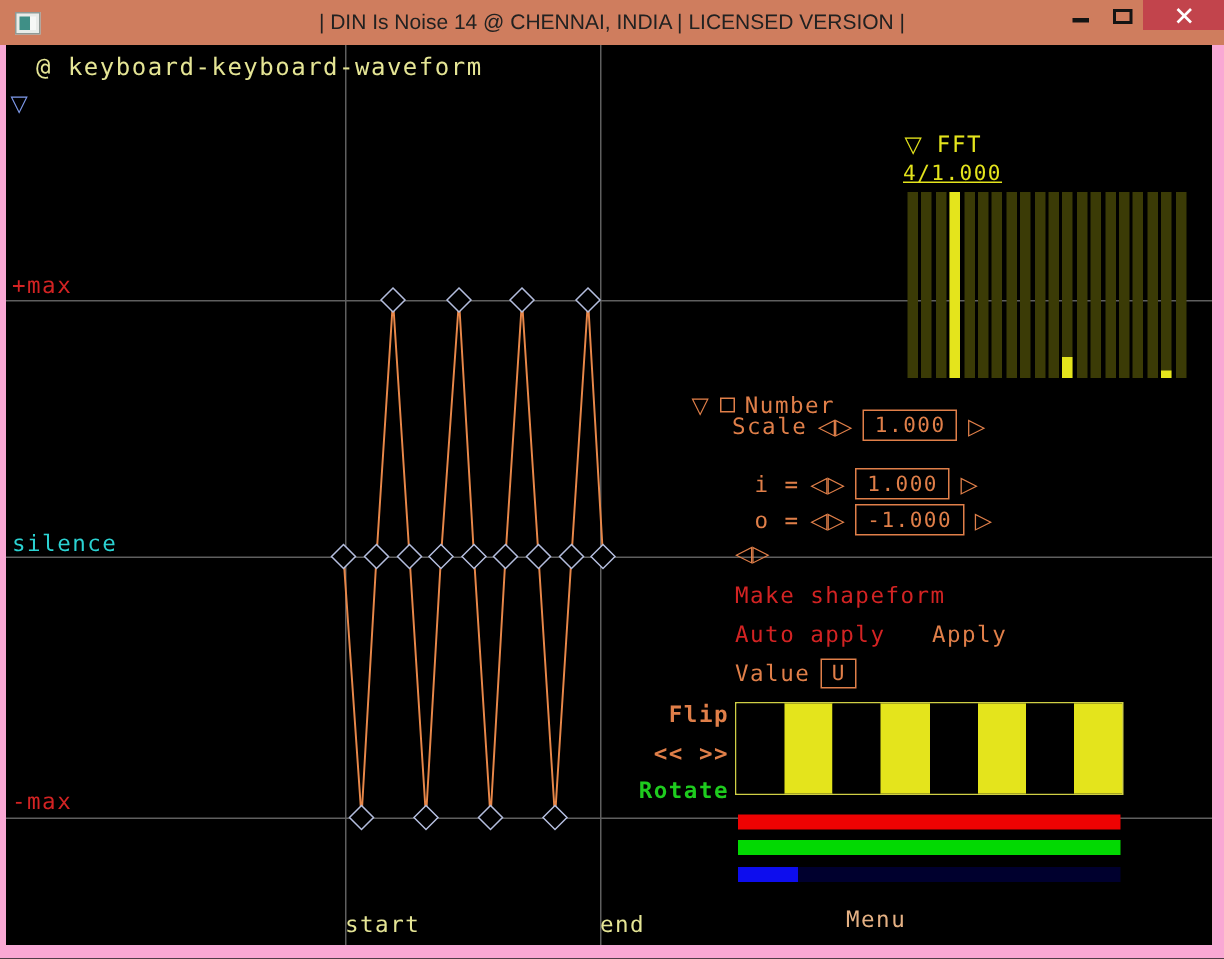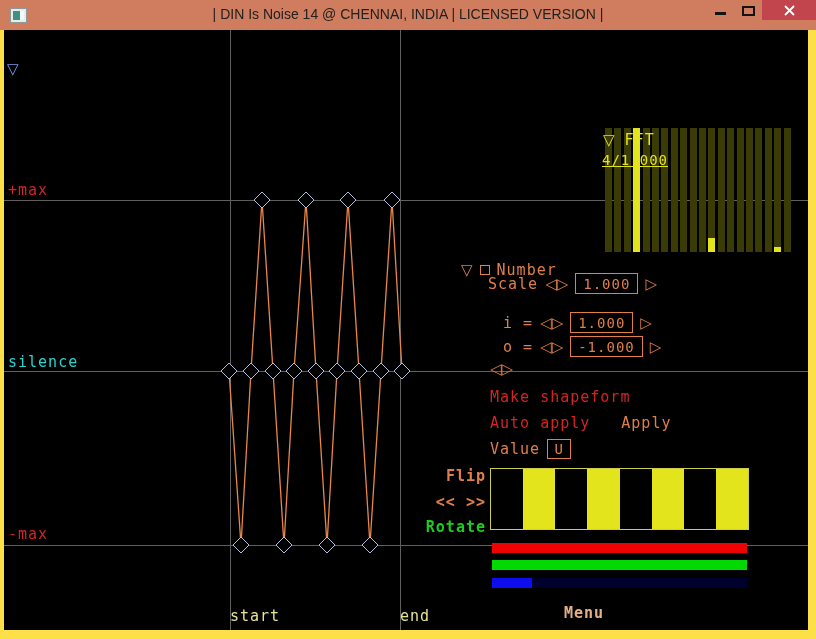--- a/index.html
+++ b/index.html
@@ -1,18 +1,18 @@
 <!DOCTYPE html>
 <html><head>
 <meta charset="utf-8">
 <style>
   html,body{margin:0;padding:0;background:#222;}
   .window{
     position:relative;width:816px;height:639px;
-    background:#fde047;overflow:hidden;
+    background:#f9a8d4;overflow:hidden;
     font-family:"DejaVu Sans Mono",monospace;
   }
   
   .titlebar{position:absolute;left:0;top:0;width:816px;height:30px;background:#cf7d5e;}
   .app-icon{
     position:absolute;left:10px;top:8px;width:17px;height:15px;
     background:#e9ece9;border:1px solid #8f9a96;box-sizing:border-box;
   }
   .app-icon .pane-a{position:absolute;left:2px;top:2px;width:7px;height:9px;background:#3f8f86;}
   .app-icon .pane-b{position:absolute;left:9px;top:2px;width:4px;height:9px;background:#f6f8f6;}
@@ -37,22 +37,22 @@
   .gridline{position:absolute;background:#5f5f5f;z-index:1;}
   .gl-h{left:0;width:804px;height:1px;}
   .gl-v{top:0;height:600px;width:1px;}
   .cv-text{position:absolute;z-index:4;font-size:15px;letter-spacing:1px;white-space:pre;}
   .g{font-family:"DejaVu Sans",sans-serif;letter-spacing:0;}
   .pale{color:#e5e595;}
   .red{color:#d32323;}
   .cyan{color:#2bd2d2;}
   .green{color:#1ecb1e;text-align:center;}
   .orange{color:#e07f49;}
-  .yellow{color:#e4e41c;margin-top:44px;}
-  .peach{color:#e5b184;font-weight:bold;}
+  .yellow{color:#e4e41c;}
+  .peach{color:#e5b184;}
   .blue-tri{color:#7d98e8;}
   #wave-svg{position:absolute;left:0;top:0;z-index:3;}
   
   .fft-title{left:599px;top:57px;font-size:15px;}
   .fft-readout{left:598px;top:78px;font-size:14px;text-decoration:underline;}
   #fft-bars{position:absolute;left:601px;top:98px;width:190px;height:124px;z-index:2;}
   .fft-bin{position:absolute;top:0;width:7px;height:124px;}
   .fft-val{position:absolute;bottom:0;width:7px;}
   
   .np-row{position:absolute;display:flex;align-items:center;gap:7px;z-index:4;font-size:15px;letter-spacing:1px;white-space:pre;}
@@ -107,20 +107,21 @@
   </div>
 
   <div class="canvas">
 
     <div class="gridline gl-h" style="top:170px"></div>
     <div class="gridline gl-h" style="top:341px"></div>
     <div class="gridline gl-h" style="top:515px"></div>
     <div class="gridline gl-v" style="left:226px"></div>
     <div class="gridline gl-v" style="left:396px"></div>
 
+    <div class="cv-text pale" style="left:20px;top:5px;font-size:16px">@ keyboard-keyboard-waveform</div>
     <div class="cv-text blue-tri g" style="left:3px;top:30px">▽</div>
 
     <div class="cv-text red" style="left:4px;top:151px">+max</div>
     <div class="cv-text cyan" style="left:4px;top:323px">silence</div>
     <div class="cv-text red" style="left:4px;top:495px">-max</div>
     <div class="cv-text pale" style="left:226px;top:577px">start</div>
     <div class="cv-text pale" style="left:396px;top:577px">end</div>
     <div class="cv-text peach" style="left:560px;top:574px">Menu</div>
 
     <svg id="wave-svg" width="804" height="600">

